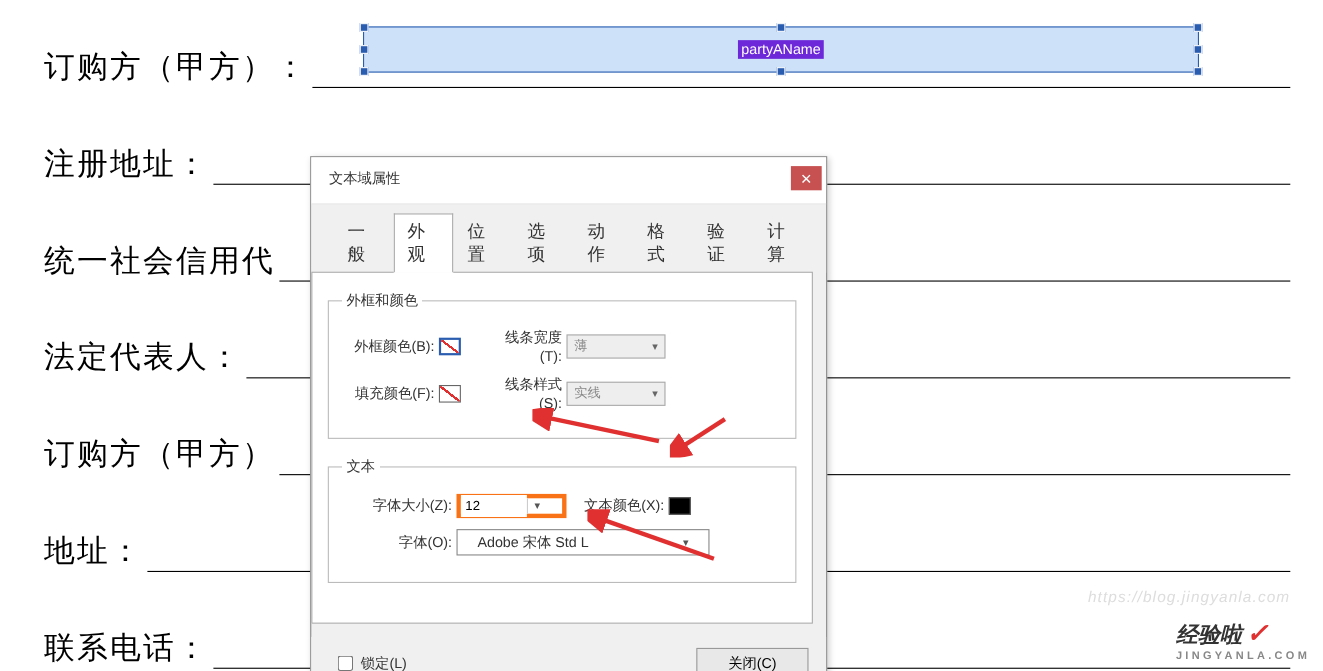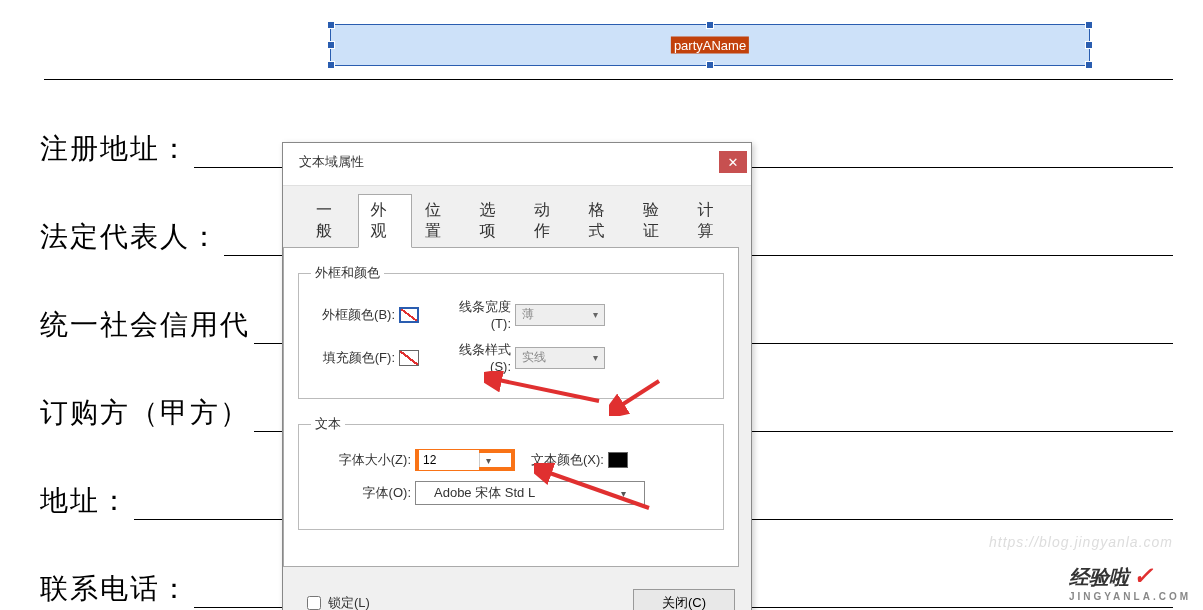--- a/index.html
+++ b/index.html
@@ -57,21 +57,21 @@
   .h-bl { bottom:-4px; left:-4px; }
   .h-br { bottom:-4px; right:-4px; }
   .h-tm { top:-4px; left:50%; margin-left:-4px; }
   .h-bm { bottom:-4px; left:50%; margin-left:-4px; }
   .h-ml { left:-4px; top:50%; margin-top:-4px; }
   .h-mr { right:-4px; top:50%; margin-top:-4px; }
   .field-name {
     position: absolute;
     top: 50%; left: 50%;
     transform: translate(-50%,-50%);
-    background: #c2410c;
+    background: #6d28d9;
     color: #fff;
     font-size: 13px;
     padding: 1px 3px;
   }
 
   .dialog {
     position: absolute;
     top: 142px;
     left: 282px;
     width: 470px;
@@ -265,32 +265,33 @@
   }
   .logo .la { color: #333; }
   .logo .ck { color: #e03030; font-size: 24px; margin-left: 4px; }
   .logo .sub { display:block; font-size:10px; color:#888; font-weight:bold; font-style:normal; letter-spacing:3px; text-align:right; }
 </style>
 </head>
 <body>
 
 <div class="form-bg">
   <div class="form-row">
+    <span class="form-label">订购方（甲方）：</span>
     <span class="form-line"></span>
   </div>
   <div class="form-row">
     <span class="form-label">注册地址：</span>
     <span class="form-line"></span>
   </div>
   <div class="form-row">
+    <span class="form-label">统一社会信用代</span>
+    <span class="form-line"></span>
+  </div>
+  <div class="form-row">
     <span class="form-label">法定代表人：</span>
-    <span class="form-line"></span>
-  </div>
-  <div class="form-row">
-    <span class="form-label">统一社会信用代</span>
     <span class="form-line"></span>
   </div>
   <div class="form-row">
     <span class="form-label">订购方（甲方）</span>
     <span class="form-line"></span>
   </div>
   <div class="form-row">
     <span class="form-label">地址：</span>
     <span class="form-line"></span>
   </div>

